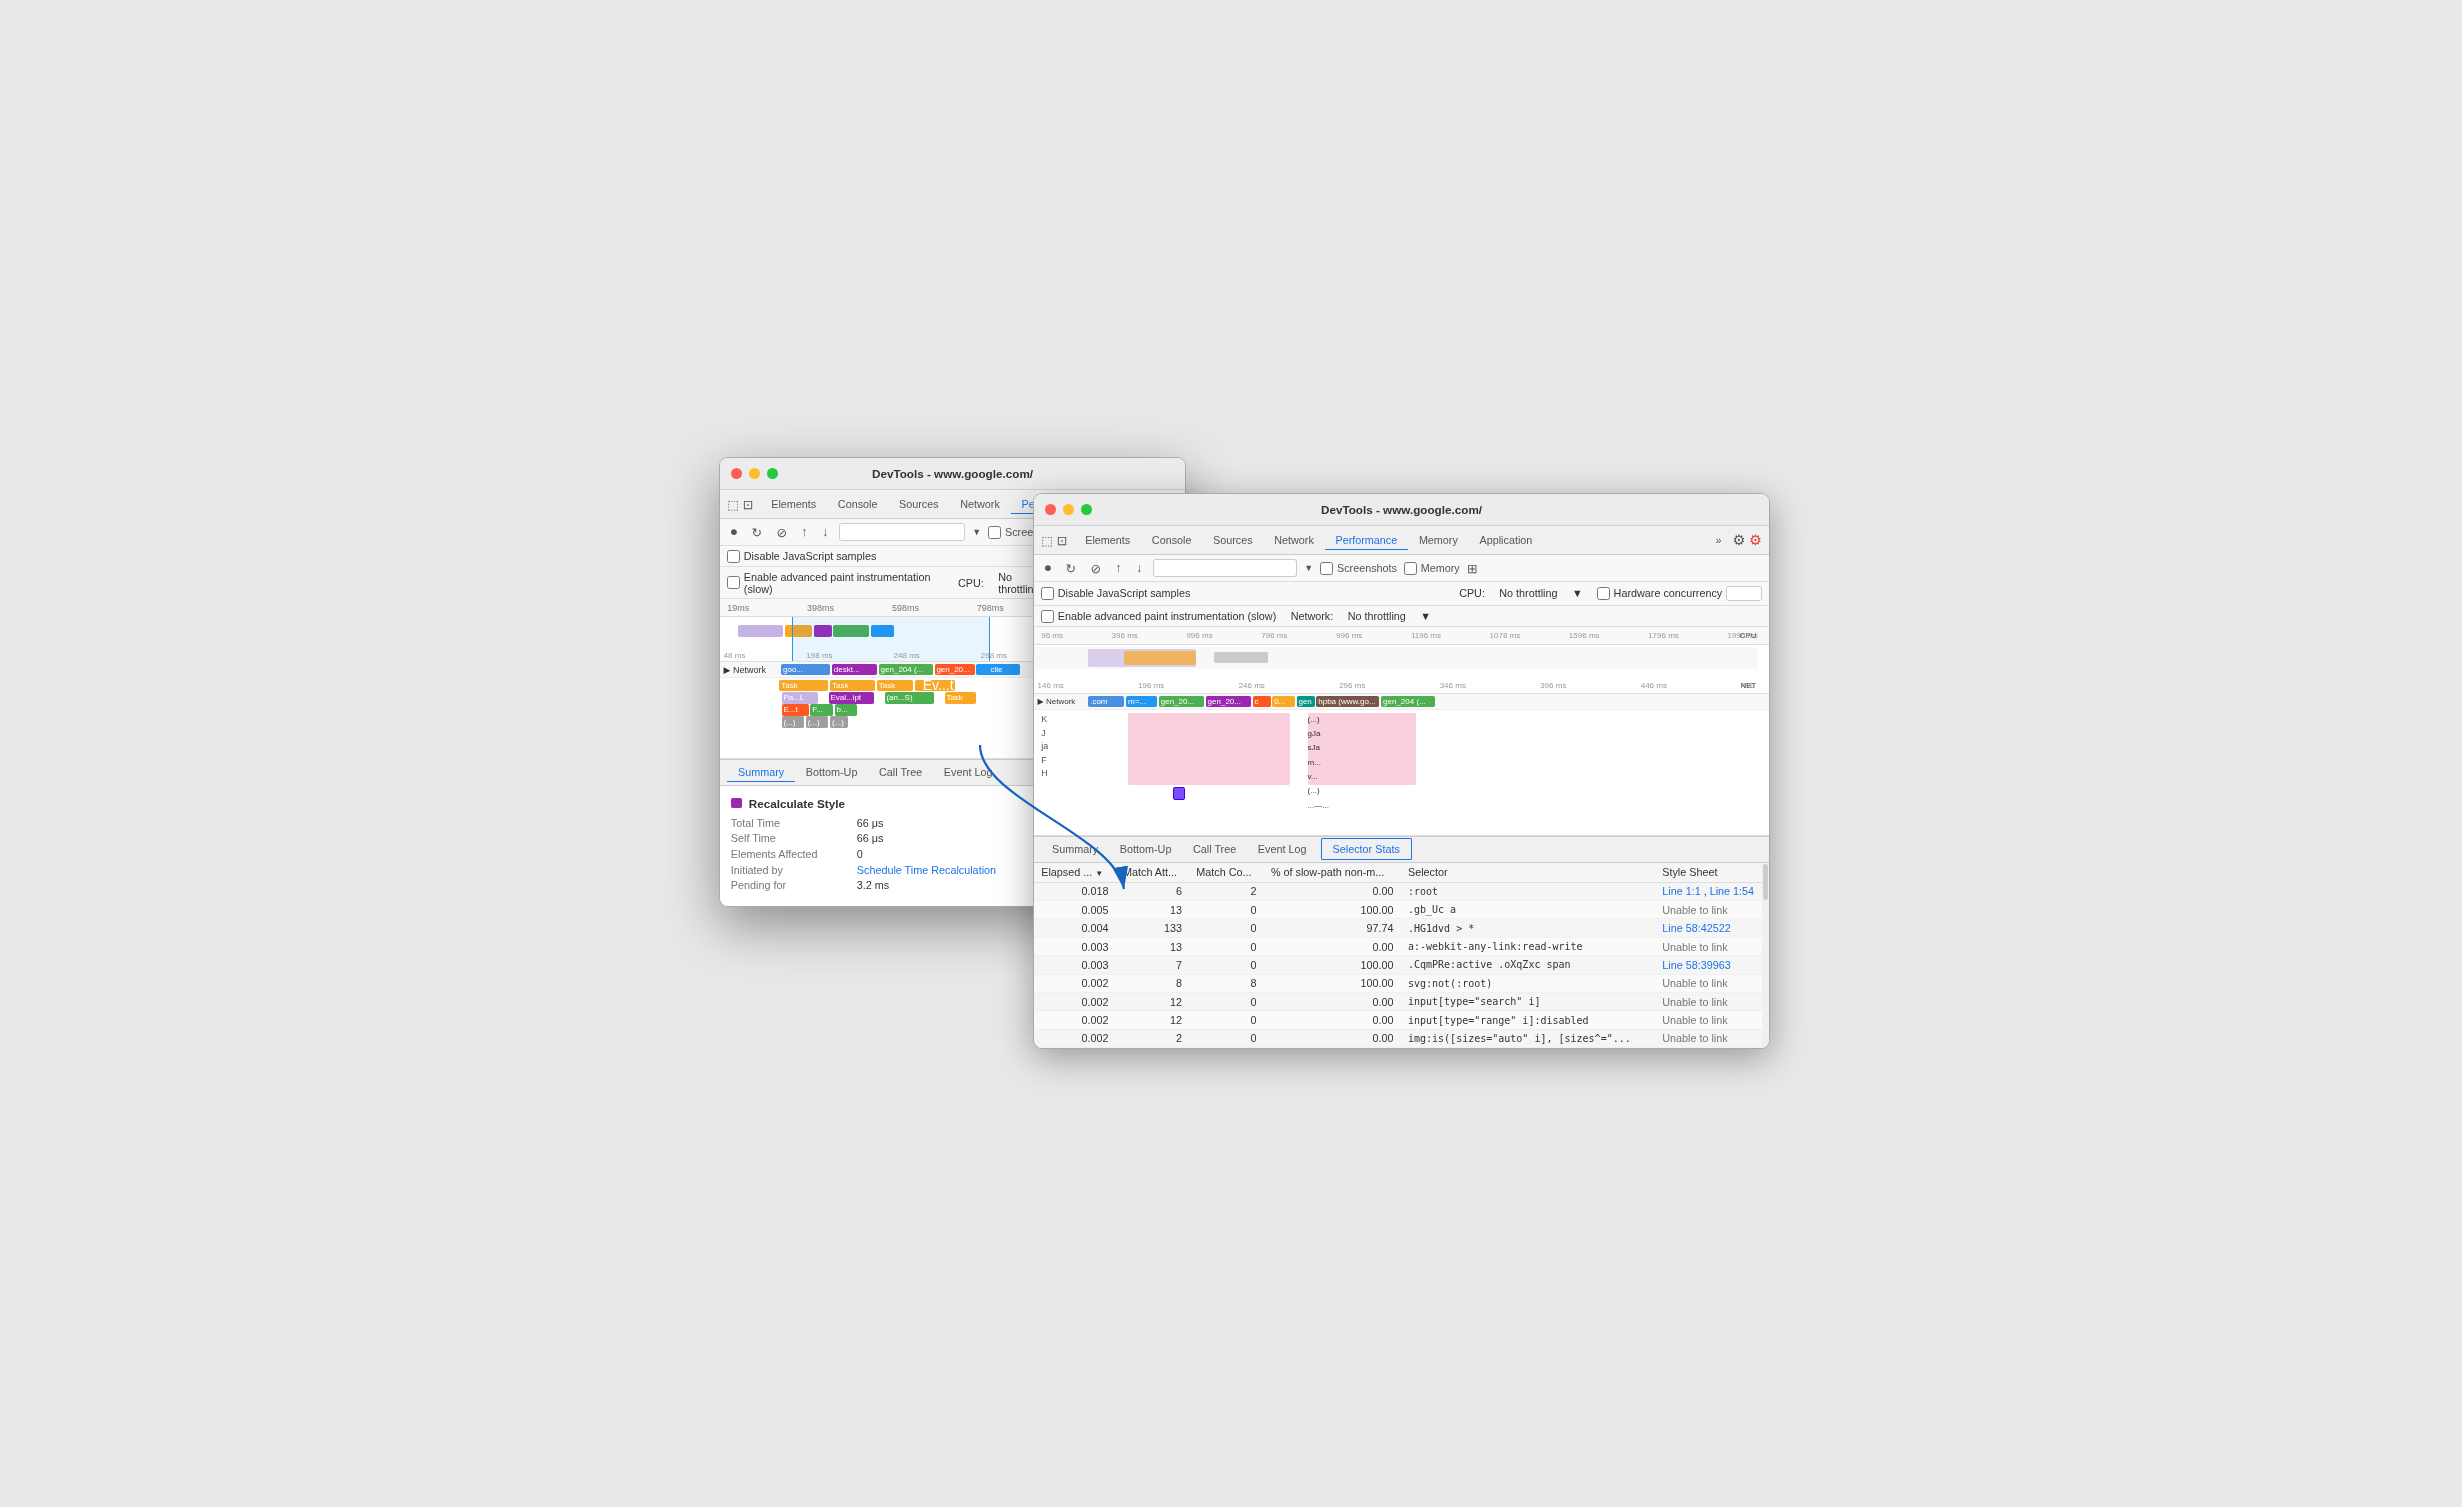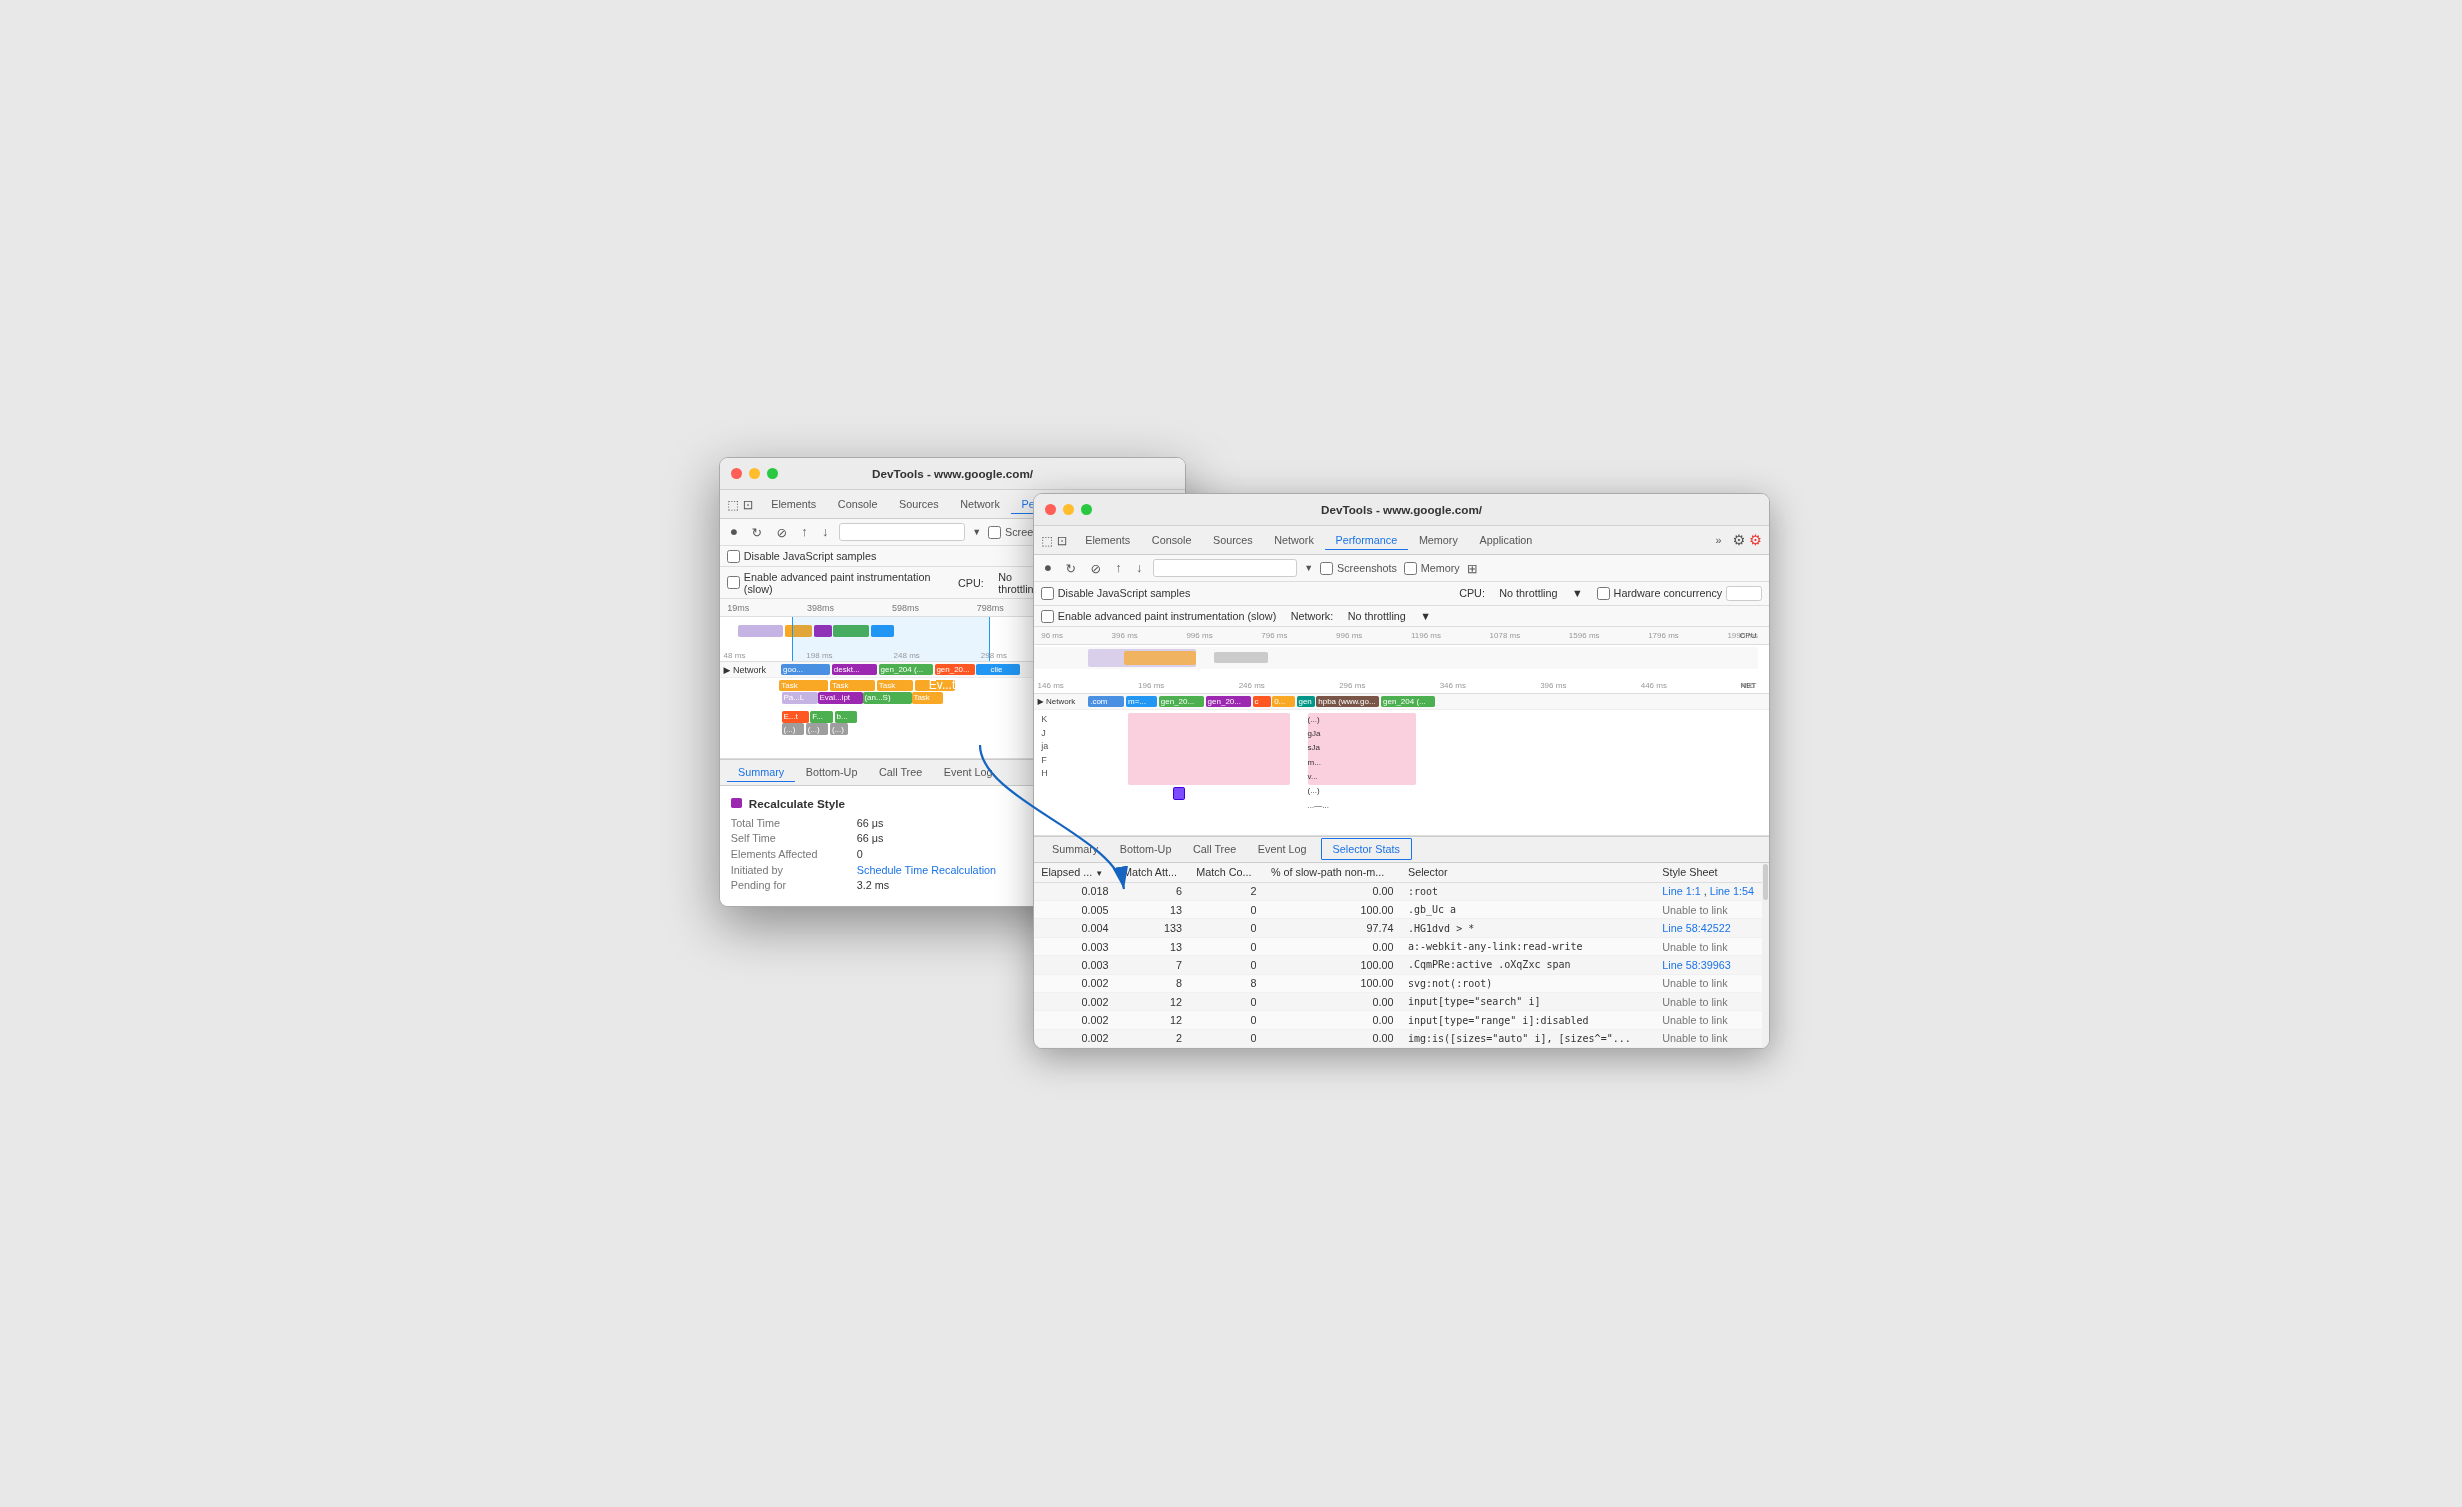--- a/index.html
+++ b/index.html
@@ -499,23 +499,23 @@
       </div>
     </div>
 
     <div style="background:white; height:81px; border-bottom:0.9px solid #ddd; overflow:hidden; padding:1.8px 3.6px; position:relative;">
 
       <div style="display:flex; gap:1.8px; margin-bottom:0.9px;">
         <span style="width:54px; font-size:8px; color:#777;"></span>
         <div style="background:#f9a825; height:11.7px; width:49px; border-radius:1.8px; font-size:8px; color:white; display:flex; align-items:center; padding:0 1.8px;">Task</div>
         <div style="background:#f9a825; height:11.7px; width:45px; border-radius:1.8px; font-size:8px; color:white; display:flex; align-items:center; padding:0 1.8px;">Task</div>
         <div style="background:#f9a825; height:11.7px; width:36px; border-radius:1.8px; font-size:8px; color:white; display:flex; align-items:center; padding:0 1.8px;">Task</div>
-        <div style="background:#f9a825; height:11.7px; width:40px; border-radius:1.8px; font-size:12px; color:white; display:flex; align-items:center; padding:0 14px;">Ev...t</div>
-      </div>
-      <div style="display:flex; gap:0; margin-bottom:7px; padding-left:58px;">
+        <div style="background:#f9a825; height:11.7px; width:40px; border-radius:1.8px; font-size:14px; color:white; display:flex; align-items:center; padding:0 8px;">Ev...t</div>
+      </div>
+      <div style="display:flex; gap:11px; margin-bottom:0; padding-left:58px;">
         <div style="background:#c5b4e3; height:11.7px; width:36px; border-radius:1.8px; font-size:8px; color:white; display:flex; align-items:center; padding:0 1.8px;">Pa...L</div>
         <div style="background:#9c27b0; height:11.7px; width:45px; border-radius:1.8px; font-size:8px; color:white; display:flex; align-items:center; padding:0 1.8px;">Eval...ipt</div>
         <div style="background:#4caf50; height:11.7px; width:49px; border-radius:1.8px; font-size:8px; color:white; display:flex; align-items:center; padding:0 1.8px;">(an...S)</div>
         <div style="background:#f9a825; height:11.7px; width:31px; border-radius:1.8px; font-size:8px; color:white; display:flex; align-items:center; padding:0 1.8px;">Task</div>
       </div>
       <div style="display:flex; gap:1.8px; margin-bottom:0.9px; padding-left:58px;">
         <div style="background:#ff5722; height:11.7px; width:27px; border-radius:1.8px; font-size:8px; color:white; display:flex; align-items:center; padding:0 1.8px;">E...t</div>
         <div style="background:#4caf50; height:11.7px; width:22.5px; border-radius:1.8px; font-size:8px; color:white; display:flex; align-items:center; padding:0 1.8px;">F...</div>
         <div style="background:#4caf50; height:11.7px; width:22.5px; border-radius:1.8px; font-size:8px; color:white; display:flex; align-items:center; padding:0 1.8px;">b...</div>
       </div>

